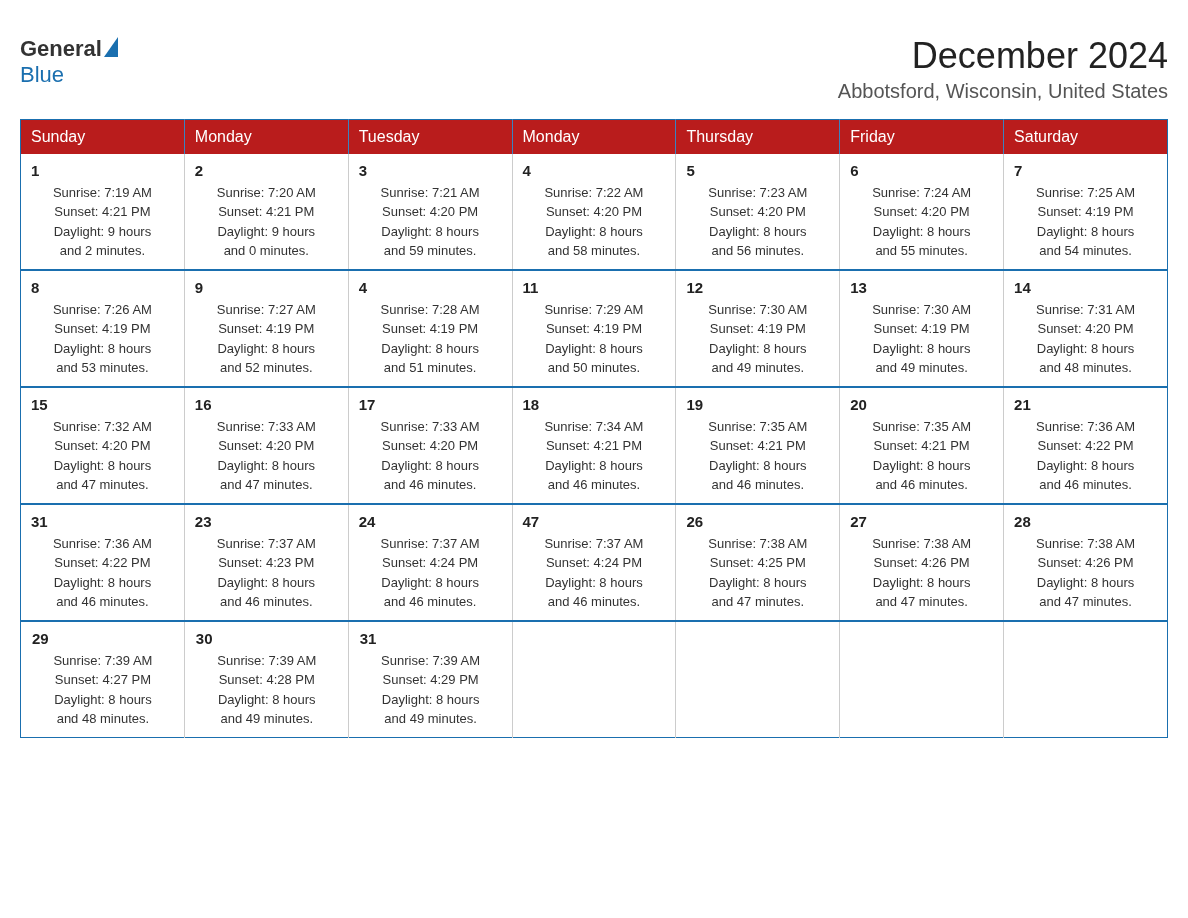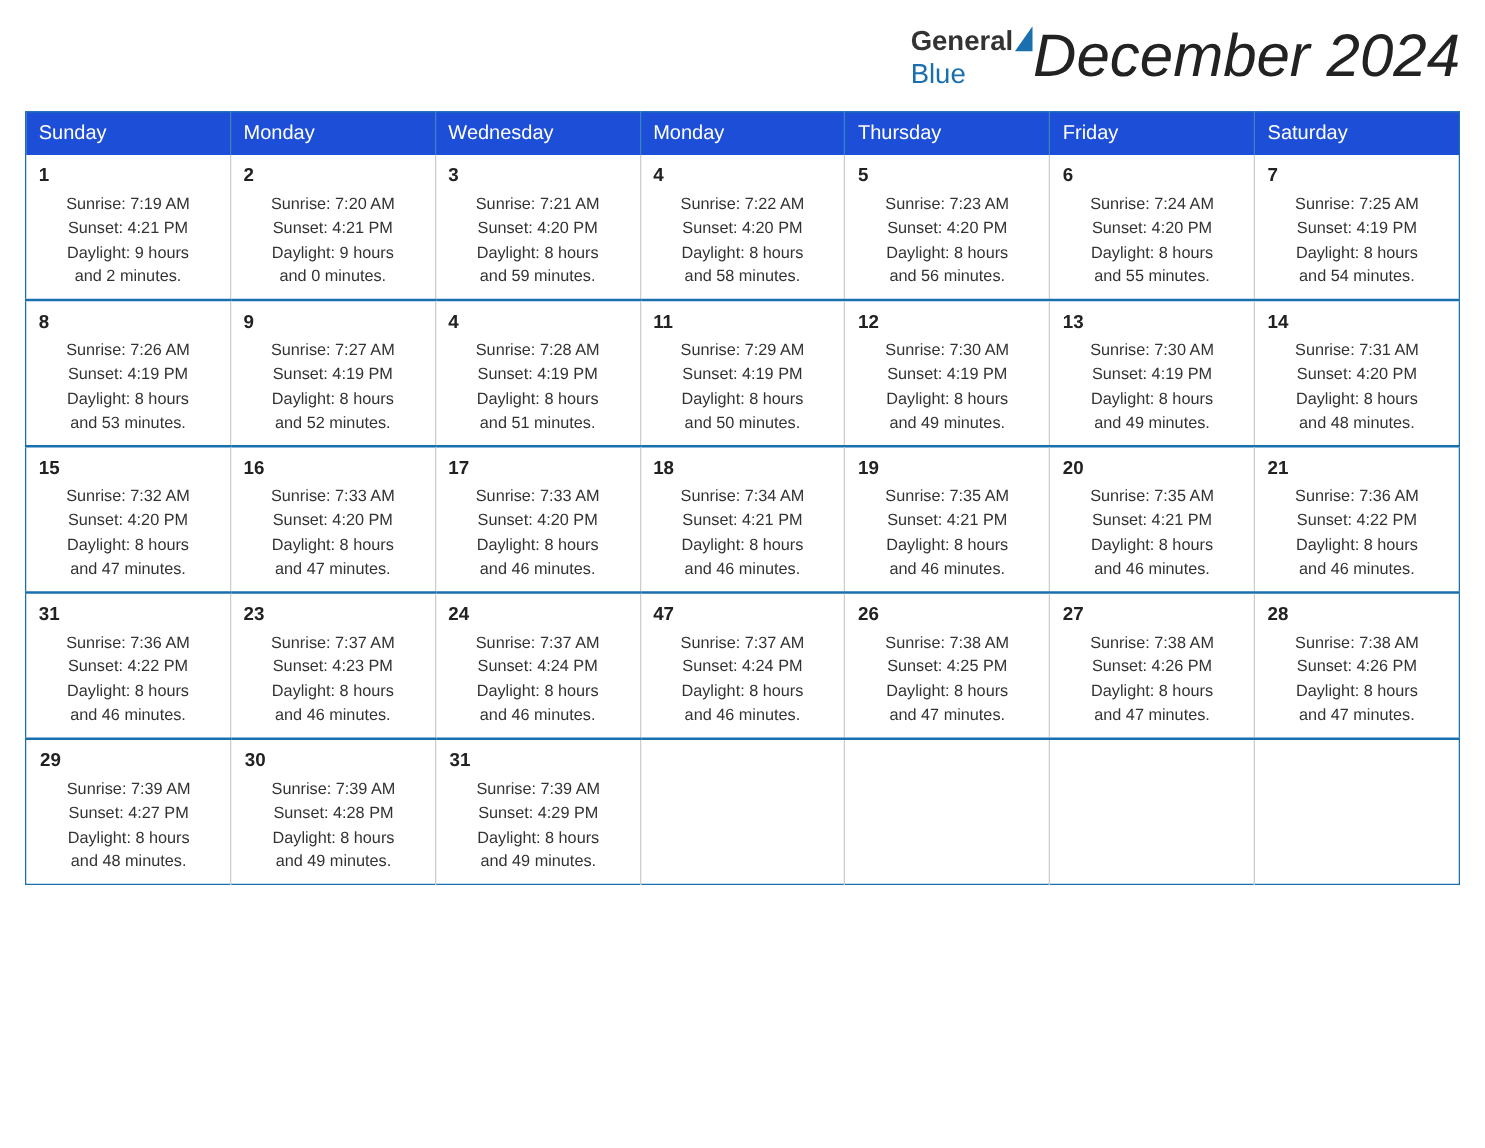--- a/index.html
+++ b/index.html
@@ -5,23 +5,24 @@
     * { box-sizing: border-box; margin: 0; padding: 0; }
     body {
       font-family: Arial, sans-serif;
       background: #fff;
       padding: 20px;
       width: 1188px;
       min-height: 918px;
     }
     .header {
       display: flex;
-      justify-content: flex-end;
+      justify-content: space-between;
       align-items: flex-start;
       margin-bottom: 16px;
+      margin-top: 16px;
     }
     .logo-text-general {
       font-size: 22px;
       font-weight: bold;
       color: #333;
     }
     .logo-text-blue {
       font-size: 22px;
       font-weight: normal;
       color: #1a6faf;
@@ -41,38 +42,37 @@
       align-items: flex-start;
     }
     .logo-row {
       display: flex;
       align-items: center;
     }
     .title-section {
       text-align: right;
     }
     .month-title {
-      font-size: 48px;
+      font-size: 36px;
       font-weight: normal;
       color: #222;
       line-height: 1.1;
-      font-style: italic;
     }
     .location-title {
       font-size: 20px;
       color: #555;
       margin-top: 4px;
     }
     .calendar {
       width: 100%;
       border-collapse: collapse;
       border: 1.5px solid #1a6faf;
     }
     .calendar thead tr th {
-      background-color: #1d4ed8;
+      background-color: #b91c1c;
       color: #fff;
       font-size: 16px;
       font-weight: normal;
       padding: 8px 10px;
       text-align: left;
       border-right: 1px solid #3a82c0;
     }
     .calendar thead tr th:last-child {
       border-right: none;
     }
@@ -116,29 +116,30 @@
 <div class="header">
   <div class="logo-wrapper">
     <div class="logo-row">
       <span class="logo-text-general">General</span>
       <div class="logo-triangle"></div>
     </div>
     <span class="logo-text-blue">Blue</span>
   </div>
   <div class="title-section">
     <div class="month-title">December 2024</div>
+    <div class="location-title">Abbotsford, Wisconsin, United States</div>
   </div>
 </div>
 
 <table class="calendar">
   <thead>
     <tr>
       <th>Sunday</th>
       <th>Monday</th>
-      <th>Wednesday</th>
+      <th>Tuesday</th>
       <th>Monday</th>
       <th>Thursday</th>
       <th>Friday</th>
       <th>Saturday</th>
     </tr>
   </thead>
   <tbody id="calendar-body">
   <tr>
         <td>
           <span class="day-number">1</span>

